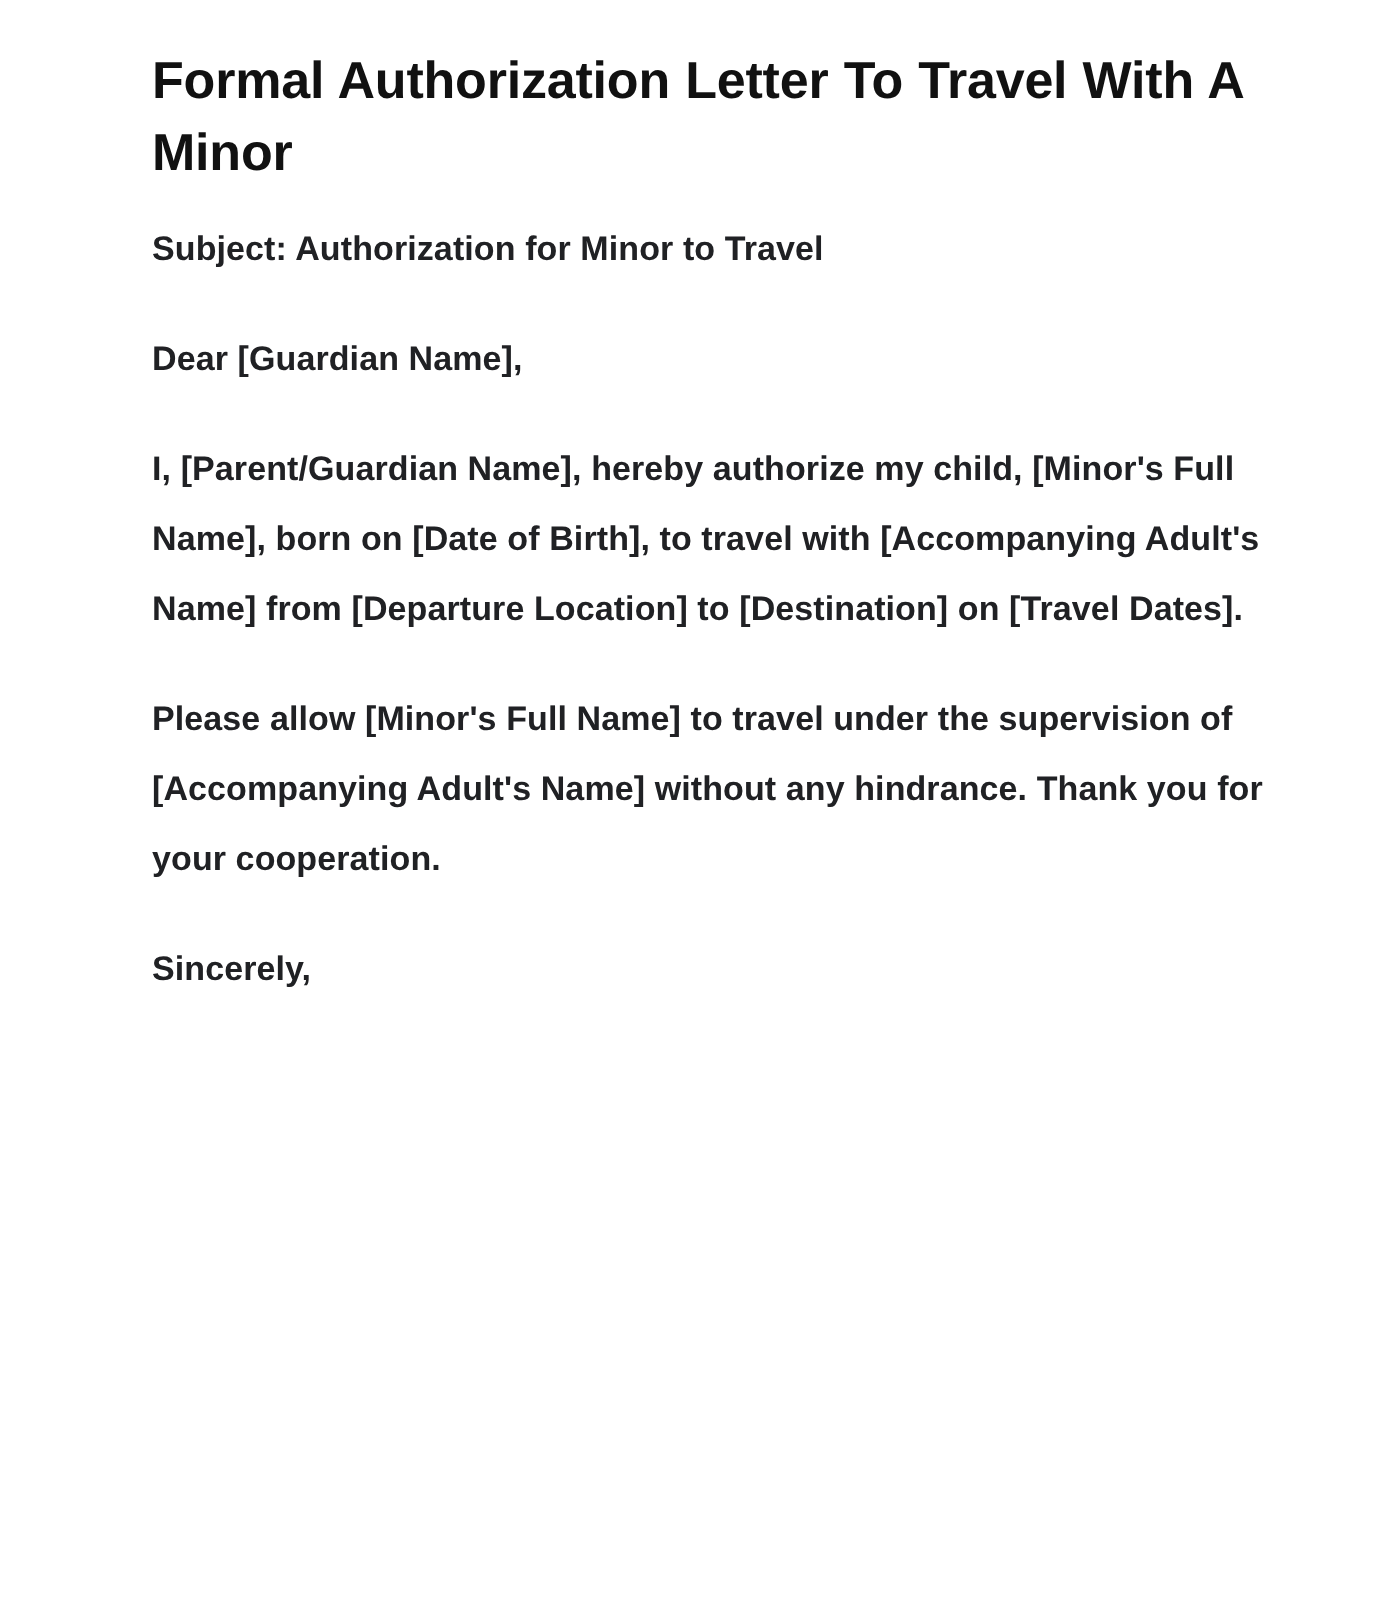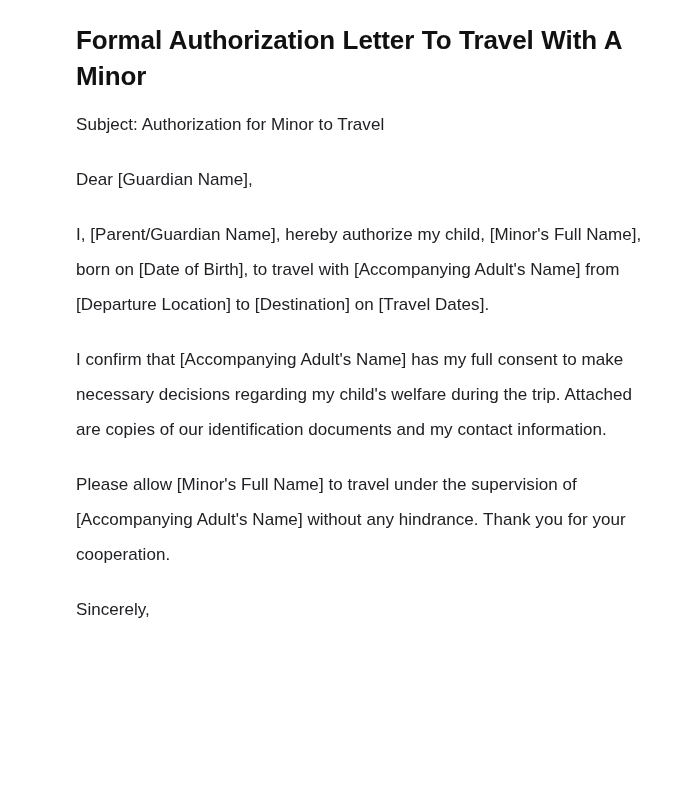--- a/index.html
+++ b/index.html
@@ -42,21 +42,21 @@
   }
   .letter-body {
     margin: 0;
     padding-top: 13px;
   }
   .para {
     font-size: 17px;
     line-height: 35px;
     color: #202124;
     margin: 0 0 20px 0;
-    font-weight: 400;
+    font-weight: 700;
     letter-spacing: 0.05px;
   }
   .para:last-child {
     margin-bottom: 0;
   }
 </style>
 </head>
 <body>
 
 <div class="page">
@@ -65,21 +65,20 @@
     <h1 class="doc-title">Formal Authorization Letter To Travel With A Minor</h1>
 
     <div class="letter-body">
 
       <p class="para">Subject: Authorization for Minor to Travel</p>
 
       <p class="para">Dear [Guardian Name],</p>
 
       <p class="para">I, [Parent/Guardian Name], hereby authorize my child, [Minor's Full Name], born on [Date of Birth], to travel with [Accompanying Adult's Name] from [Departure Location] to [Destination] on [Travel Dates].</p>
 
-      <p class="para">I confirm that [Accompanying Adult's Name] has my full consent to make necessary decisions regarding my child's welfare during the trip. Attached are copies of our identification documents and my contact information.</p>
 
       <p class="para">Please allow [Minor's Full Name] to travel under the supervision of [Accompanying Adult's Name] without any hindrance. Thank you for your cooperation.</p>
 
       <p class="para">Sincerely,</p>
 
 
     </div>
   </article>
 </div>
 

